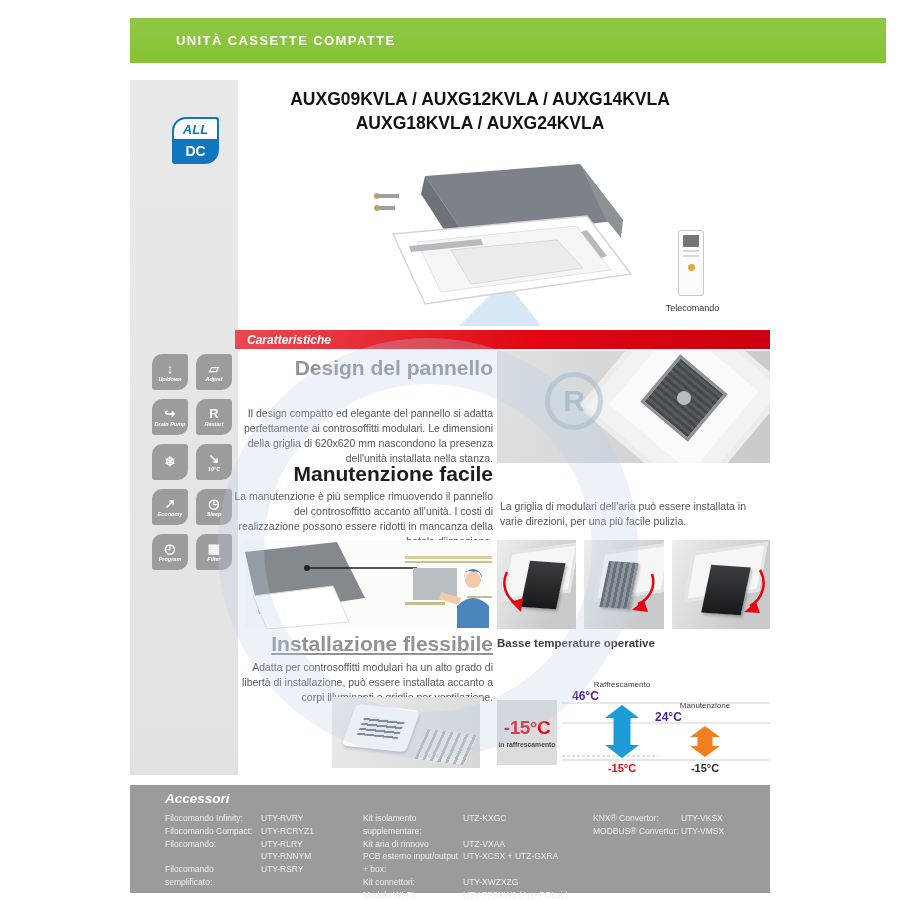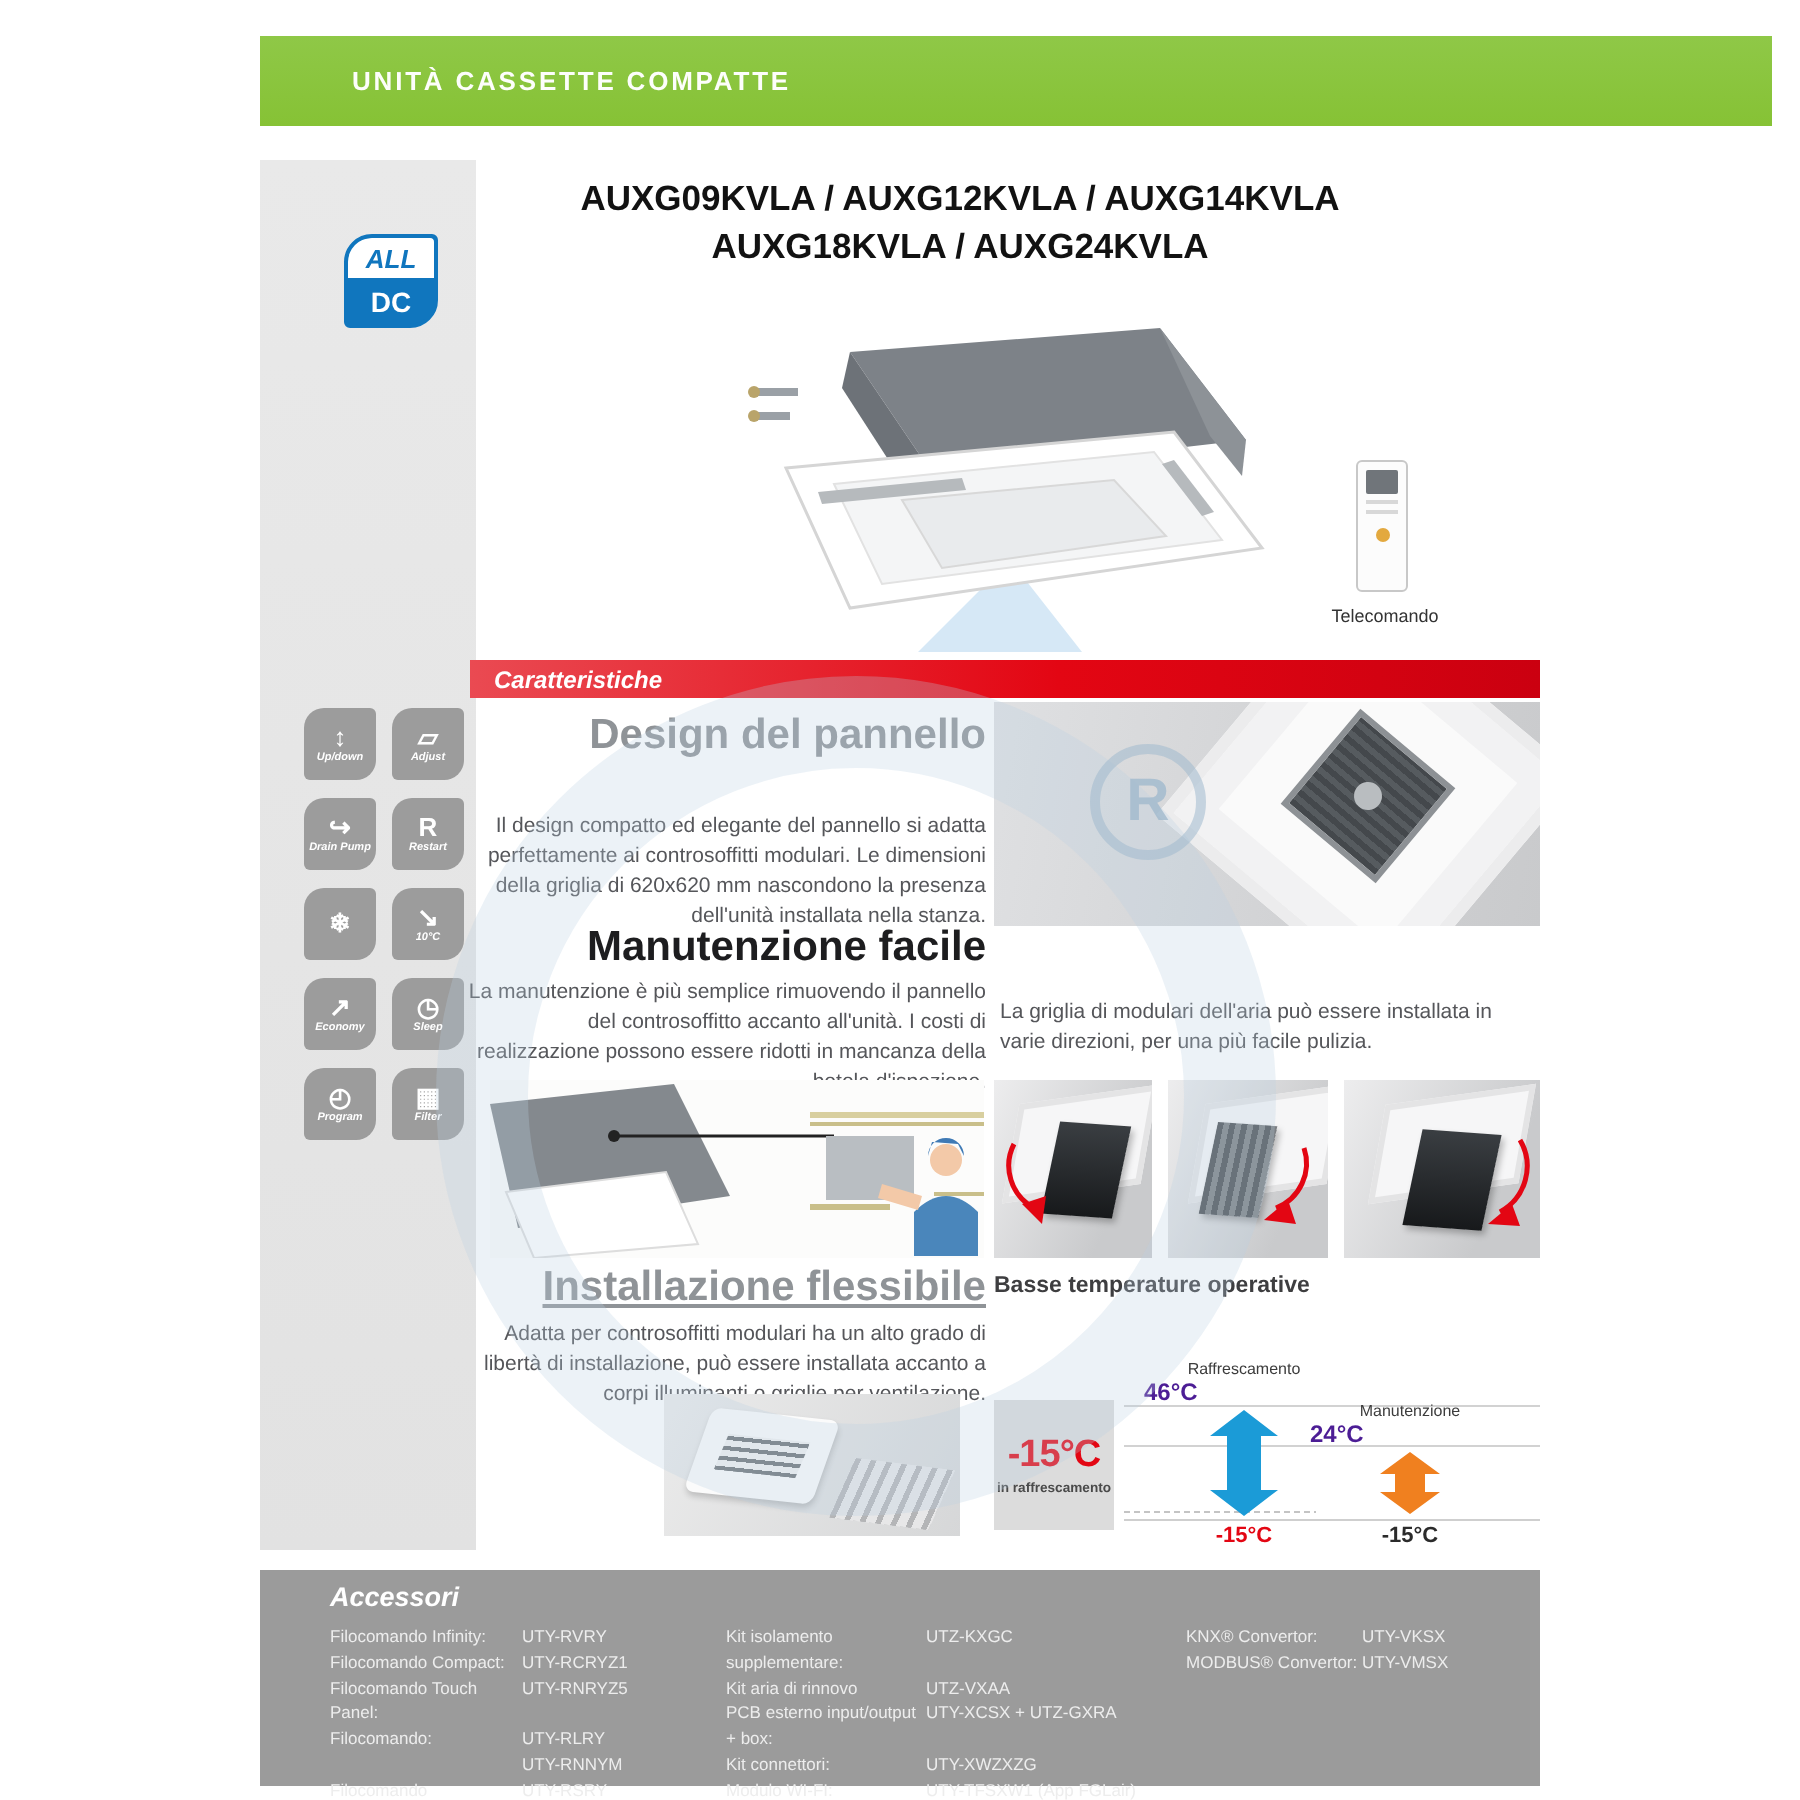--- a/index.html
+++ b/index.html
@@ -332,24 +332,20 @@
     <div class="acc-group g1">
       <div class="acc-row">
           <span class="lbl">Filocomando Infinity:</span>
           <span class="val">UTY-RVRY</span>
         </div>
       <div class="acc-row">
           <span class="lbl">Filocomando Compact:</span>
           <span class="val">UTY-RCRYZ1</span>
         </div>
       <div class="acc-row">
-          <span class="lbl">Filocomando Touch Panel:</span>
-          <span class="val">UTY-RNRYZ5</span>
-        </div>
-      <div class="acc-row">
           <span class="lbl">Filocomando:</span>
           <span class="val">UTY-RLRY</span>
         </div>
       <div class="acc-row">
           <span class="lbl"></span>
           <span class="val">UTY-RNNYM</span>
         </div>
       <div class="acc-row">
           <span class="lbl">Filocomando semplificato:</span>
           <span class="val">UTY-RSRY</span>

